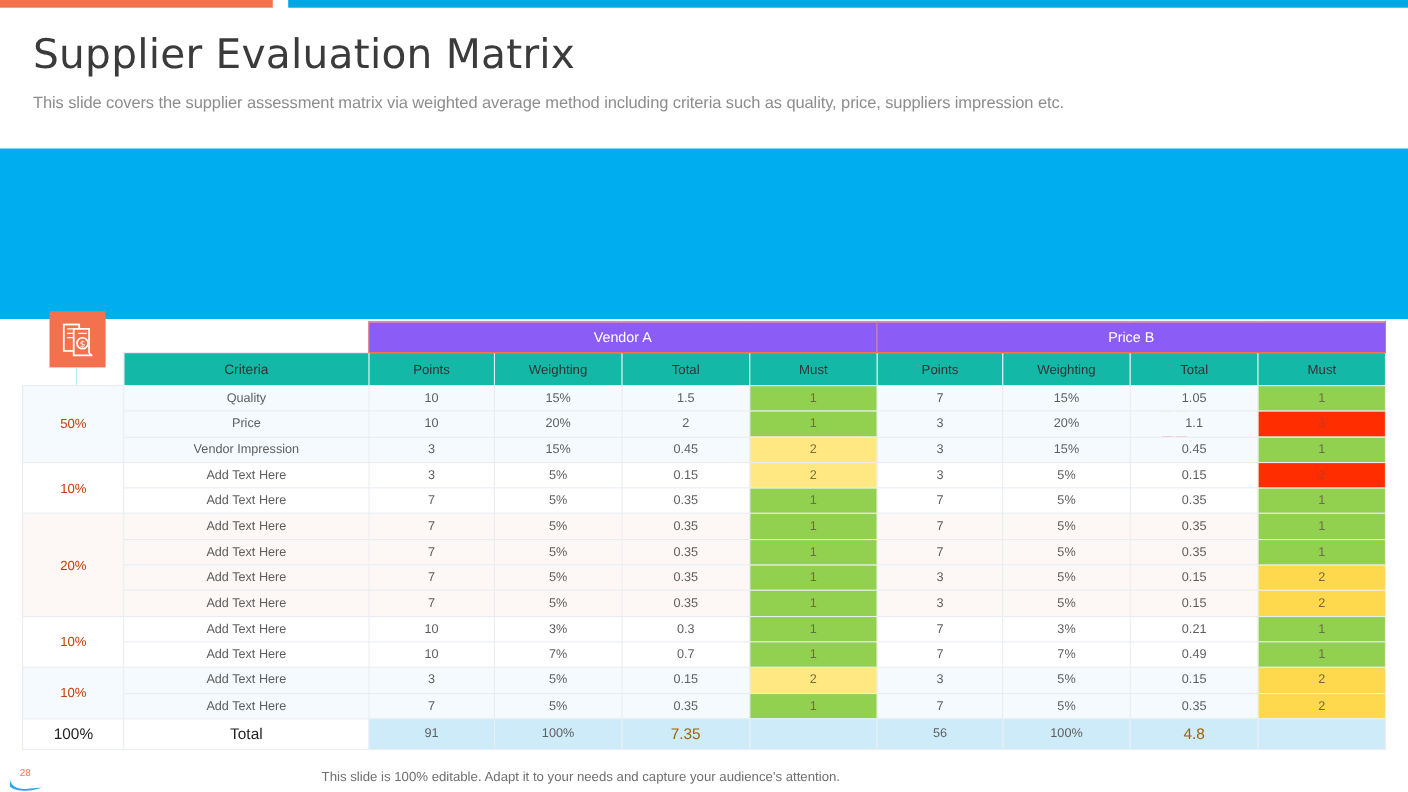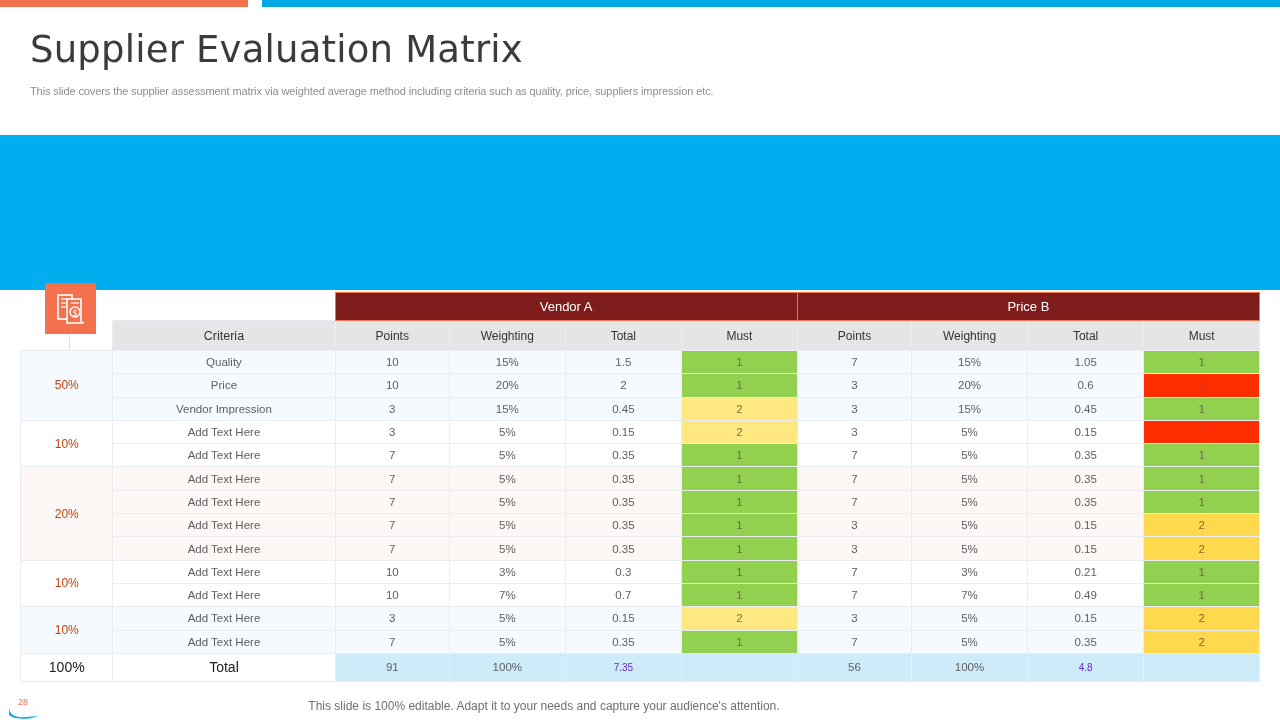--- a/index.html
+++ b/index.html
@@ -14,21 +14,21 @@
   #topbar-blue{position:absolute;left:262px;top:0;width:1018px;height:7px;background:#00A7E5;}
 
   
   #page-title{
     position:absolute;left:30px;top:28px;
     font-size:37px;font-weight:400;color:#3b3b3b;letter-spacing:.2px;
     font-family:"DejaVu Sans","Liberation Sans",sans-serif;
   }
   #page-subtitle{
     position:absolute;left:30px;top:85px;width:1050px;
-    font-size:11px;color:#8d8d8d;letter-spacing:-.1px;
+    font-size:15px;color:#8d8d8d;letter-spacing:-.1px;
   }
 
   
   #legend-band{position:absolute;left:0;top:135px;width:1280px;height:155px;background:#00AEEF;}
   #legend-icon-box{
     position:absolute;left:45px;top:148px;width:51px;height:51px;background:#F4714E;
   }
   #legend-icon-box svg{display:block;}
   #legend-title{
     position:absolute;left:109px;top:161px;
@@ -61,44 +61,44 @@
           table-layout:fixed;font-size:11.5px;color:#5e5e5e;}
   #matrix td,#matrix th{border:1px solid #E9EDF2;padding:0;text-align:center;font-weight:normal;}
   .col-pct{width:92px;}
   .col-criteria{width:221px;}
   .col-pts{width:114px;}
   .col-wt{width:115px;}
   .col-tot{width:116px;}
   .col-must{width:115px;}
 
   .blank-cell{border:none !important;background:transparent;}
-  .vendor-head{background:#7f1d1d;color:#ffffff;font-weight:bold;font-size:13px;height:27px;
+  .vendor-head{background:#8b5cf6;color:#ffffff;font-weight:bold;font-size:13px;height:27px;
                border:1px solid #F4714E !important;}
-  .colhead{height:29px;font-weight:bold;font-size:12px;color:#333333;background:#e5e5e5;}
+  .colhead{height:29px;font-weight:bold;font-size:12px;color:#333333;background:#14b8a6;}
   .colhead-criteria{font-weight:bold;font-size:12.5px;color:#333333;}
 
   .datarow td{height:22.3px;}
   .grp-a{background:#F4FAFD;}
   .grp-b{background:#FFFFFF;}
   .grp-c{background:#FDF7F6;}
   .pct-cell{font-size:12px;color:#c2410c;}
   .must-green{background:#92D050;color:#6d6d4b;}
   .must-yellow-a{background:#FFE882;color:#7a7040;}
   .must-yellow-b{background:#FFD94D;color:#7a6a30;}
   .must-red{background:#FF2D00;color:#c23c20;}
 
   .totalrow td{height:27px;background:#CDEBF9;}
   .totalrow .pct-cell,.totalrow .crit-cell{background:#ffffff;font-weight:bold;font-size:14px;color:#222;}
-  .totalrow .tot-val{font-weight:bold;font-size:10px;color:#6d28d9;}
+  .totalrow .tot-val{font-weight:bold;font-size:14px;color:#a16207;}
   .totalrow .must-blank{background:#CDEBF9;}
 
   
   #footer-note{
     position:absolute;left:0;top:699px;width:1056px;text-align:center;
-    font-size:12px;color:#6f6f6f;padding-left:16px;
+    font-size:12px;color:#6f6f6f;
   }
   #page-number{position:absolute;left:18px;top:697px;font-size:9px;color:#F4714E;font-weight:normal;}
   #brand-logo{position:absolute;left:8px;top:704px;}
 </style>
 </head>
 <body>
 
 <div id="topbar-orange"></div>
 <div id="topbar-blue"></div>
 
@@ -236,21 +236,21 @@
         <td class="must-green">1</td>
       </tr>
       <tr class="datarow grp-a">
         <td>Price</td>
         <td>10</td>
         <td>20%</td>
         <td>2</td>
         <td class="must-green">1</td>
         <td>3</td>
         <td>20%</td>
-        <td>0.6</td>
+        <td>1.1</td>
         <td class="must-red">3</td>
       </tr>
       <tr class="datarow grp-a">
         <td>Vendor Impression</td>
         <td>3</td>
         <td>15%</td>
         <td>0.45</td>
         <td class="must-yellow-a">2</td>
         <td>3</td>
         <td>15%</td>

